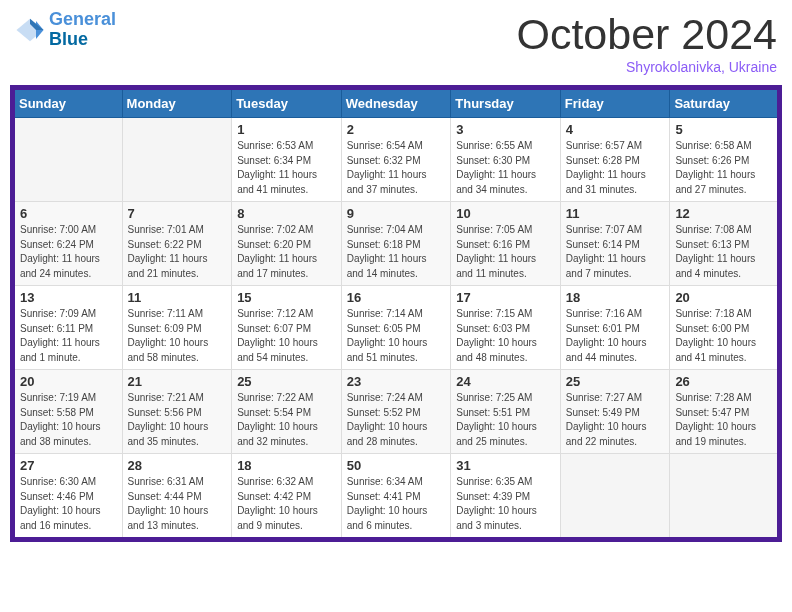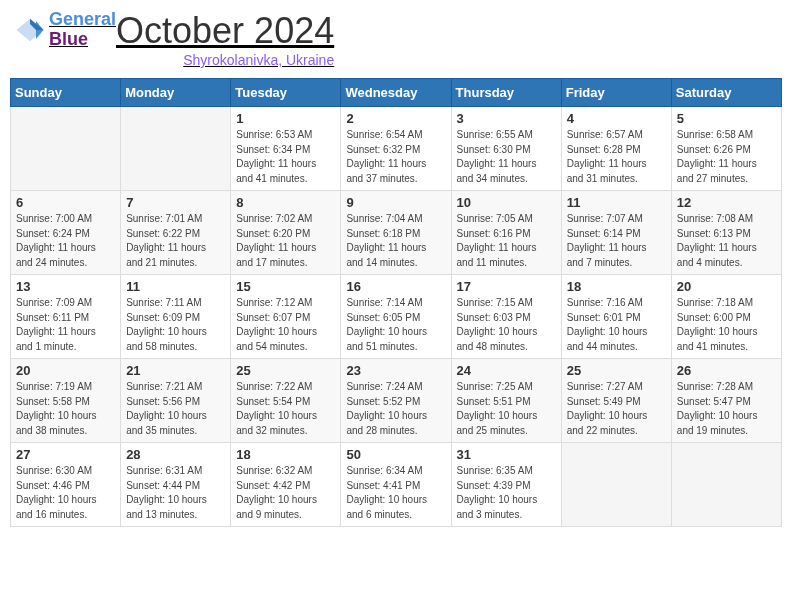--- a/index.html
+++ b/index.html
@@ -5,25 +5,24 @@
     * { box-sizing: border-box; margin: 0; padding: 0; }
     body {
       font-family: Arial, sans-serif;
       background: #fff;
       width: 792px;
       min-height: 612px;
       padding: 10px;
     }
     .header {
       display: flex;
-      justify-content: flex-start;
+      justify-content: space-between;
       align-items: flex-start;
       margin-bottom: 10px;
       padding: 0 5px;
-      text-decoration: underline;
     }
     .logo {
       display: flex;
       align-items: center;
       gap: 4px;
     }
     .logo-text {
       font-size: 18px;
       font-weight: bold;
       color: #333;
@@ -33,32 +32,32 @@
       color: #4a90d9;
     }
     .logo-icon {
       width: 30px;
       height: 30px;
     }
     .title-block {
       text-align: right;
     }
     .month-title {
-      font-size: 36px;
+      font-size: 43px;
       font-weight: 300;
       color: #333;
     }
     .subtitle {
       font-size: 14px;
       color: #8b5cf6;
     }
     .calendar {
       width: 100%;
       border-collapse: collapse;
-      border: 1px solid #4c1d95;
+      border: 5px solid #4c1d95;
     }
     .calendar th {
       background-color: #2e75b6;
       color: #fff;
       font-size: 13px;
       font-weight: bold;
       padding: 6px 4px;
       text-align: left;
       border: 1px solid #1a5c9a;
     }
@@ -96,21 +95,21 @@
 <div class="header">
   <div class="logo">
     <svg class="logo-icon" viewBox="0 0 40 40">
       <rect x="0" y="0" width="40" height="40" fill="white"></rect>
       <polygon points="20,5 38,20 20,35 2,20" fill="#4a90d9" opacity="0.3"></polygon>
       <polygon points="28,8 38,20 28,32" fill="#4a90d9"></polygon>
       <polygon points="20,5 38,20 28,20 20,12" fill="#2e75b6"></polygon>
     </svg>
     <div class="logo-text">
       <div><span>General</span></div>
-      <div><span style="color:#701a75">Blue</span></div>
+      <div><span style="color:#0369a1">Blue</span></div>
     </div>
   </div>
   <div class="title-block">
     <div class="month-title">October 2024</div>
     <div class="subtitle">Shyrokolanivka, Ukraine</div>
   </div>
 </div>
 
 <table class="calendar">
   <thead>

